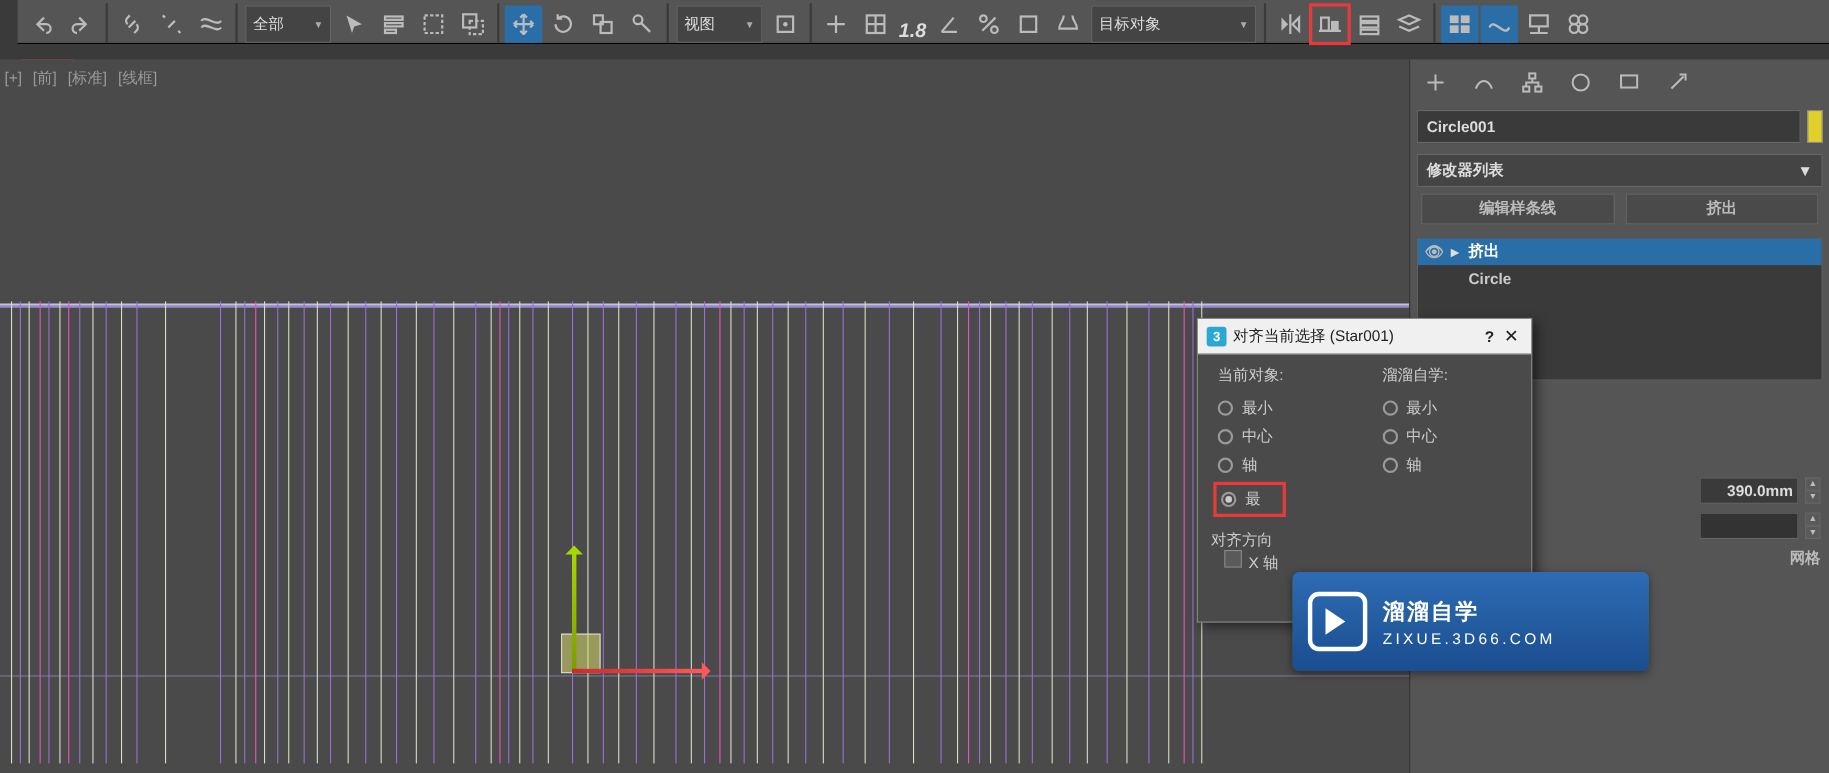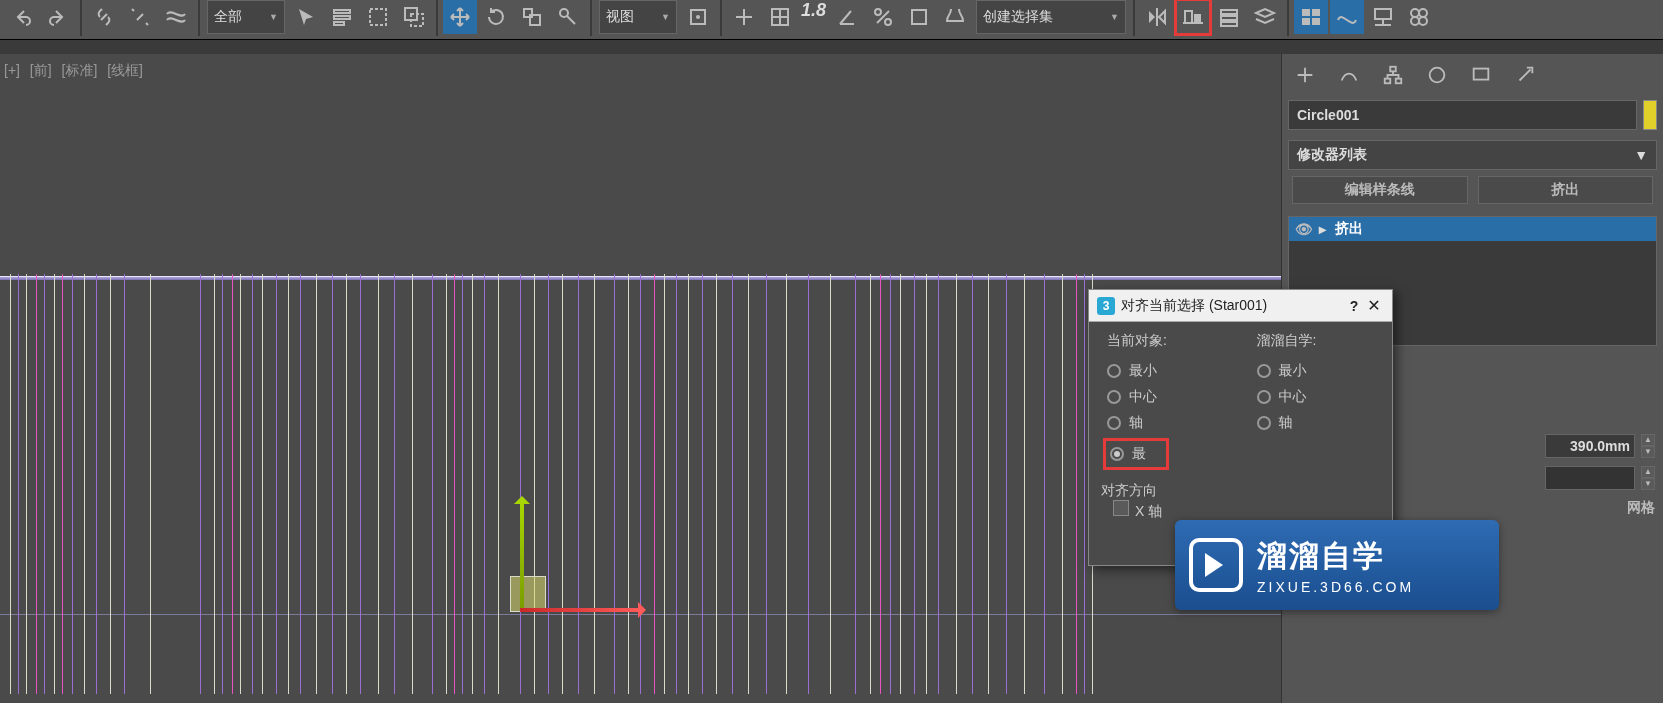--- a/index.html
+++ b/index.html
@@ -1,21 +1,21 @@
 <!DOCTYPE html>
 <html><head>
 <meta charset="utf-8">
 <style>
 * { margin: 0; padding: 0; box-sizing: border-box; font-family: "SimSun", "Microsoft YaHei", sans-serif; }
 html, body { width: 1663px; height: 703px; background: #3a3a3a; overflow: hidden; color: #ccc; }
 
 
 .toolbar {
-  position: absolute; left: 0; top: 0; right: 0; height: 40px;
-  background: #555555; display: flex; align-items: flex-start; padding: 0 4px;
+  position: absolute; left: 16px; top: 0; right: 0; height: 40px;
+  background: #555555; display: flex; align-items: flex-end; padding: 0 4px;
   border-bottom: 1px solid #000;
 }
 .tb-btn {
   width: 34px; height: 34px; display: flex; align-items: center; justify-content: center;
   margin: 0 1px; cursor: pointer; border: 1px solid transparent;
 }
 .tb-btn svg { width: 24px; height: 24px; }
 .tb-sep { width: 2px; height: 36px; background: #3a3a3a; margin: 0 4px; }
 .tb-drop {
   height: 34px; background: #444; border: 1px solid #666; display: flex; align-items: center;
@@ -124,21 +124,21 @@
 
 .watermark {
   position:absolute; left: 1175px; top: 520px; width: 324px; height: 90px;
   background: linear-gradient(#2e6bb3, #1a4e8f); border-radius:6px;
   display:flex; align-items:center; color:#fff; padding:0 14px; gap:14px;
   box-shadow: 0 2px 8px rgba(0,0,0,.4);
 }
 .watermark .play { width:54px; height:54px; border:4px solid #fff; border-radius:10px; display:flex; align-items:center; justify-content:center; }
 .watermark .play:after { content:""; width:0; height:0; border:12px solid transparent; border-left:18px solid #fff; margin-left:8px; }
 .watermark .wm-text { display:flex; flex-direction:column; }
-.watermark .wm-big { font-size:30px; font-weight:bold; letter-spacing:2px; }
+.watermark .wm-big { font-size:20px; font-weight:bold; letter-spacing:2px; }
 .watermark .wm-small { font-size:14px; letter-spacing:3px; margin-top:2px; }
 
 
 .ic { stroke:#bbb; stroke-width:2; fill:none; }
 .ic-f { fill:#bbb; stroke:none; }
 </style>
 </head>
 <body>
 
 <div class="toolbar">
@@ -262,21 +262,21 @@
       <svg viewBox="0 0 24 24">
         <rect class="ic" x="5" y="5" width="14" height="14"></rect>
       </svg>
     </div>
   <div class="tb-btn">
       <svg viewBox="0 0 24 24">
         <path class="ic" d="M8 4c0 6-4 6-4 12h16c0-6-4-6-4-12"></path>
       </svg>
     </div>
   <div class="tb-drop" style="min-width:150px">
-      <span>创建选择集</span>
+      <span>目标对象</span>
       <span class="arr">▼</span>
     </div>
   <div class="tb-sep"></div>
   <div class="tb-btn">
       <svg viewBox="0 0 24 24">
         <path class="ic" d="M12 3v18"></path>
         <polygon class="ic-f" points="4,6 10,12 4,18"></polygon>
         <polygon class="ic" points="20,6 14,12 20,18"></polygon>
       </svg>
     </div>
@@ -486,20 +486,25 @@
         <span>挤出</span>
       </div>
   </div>
 
   <div class="mod-stack">
     <div class="mod-row sel">
       <span class="eye">👁</span>
       <span style="width:10px;color:#ddd">▸</span>
       <span>挤出</span>
     </div>
+    <div class="mod-row">
+      <span class="eye"></span>
+      <span style="width:10px"></span>
+      <span>Circle</span>
+    </div>
   </div>
 
   <div class="pin-row">
     <div class="pin-btn">📌</div>
     <div class="pin-btn">Ⅱ</div>
     <div class="pin-btn">✎</div>
   </div>
 
   <div class="param-area">
     <div class="param-row">

